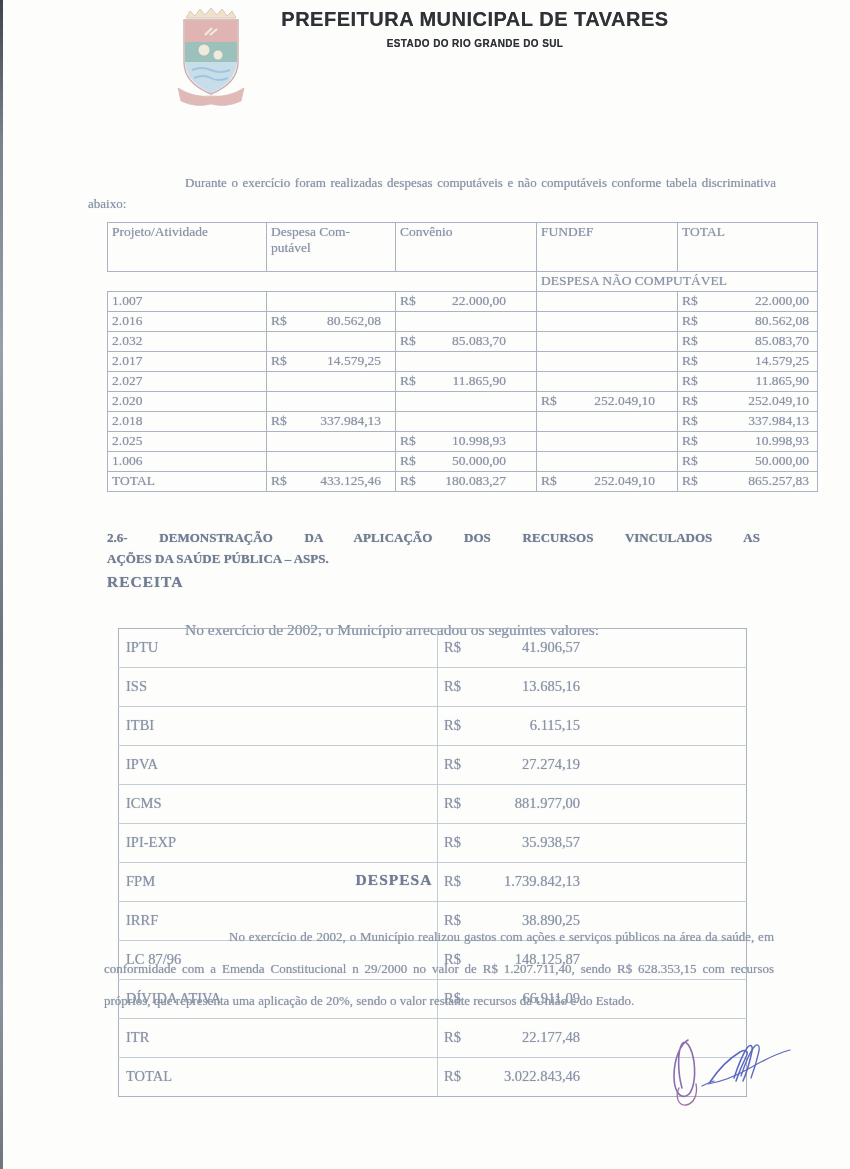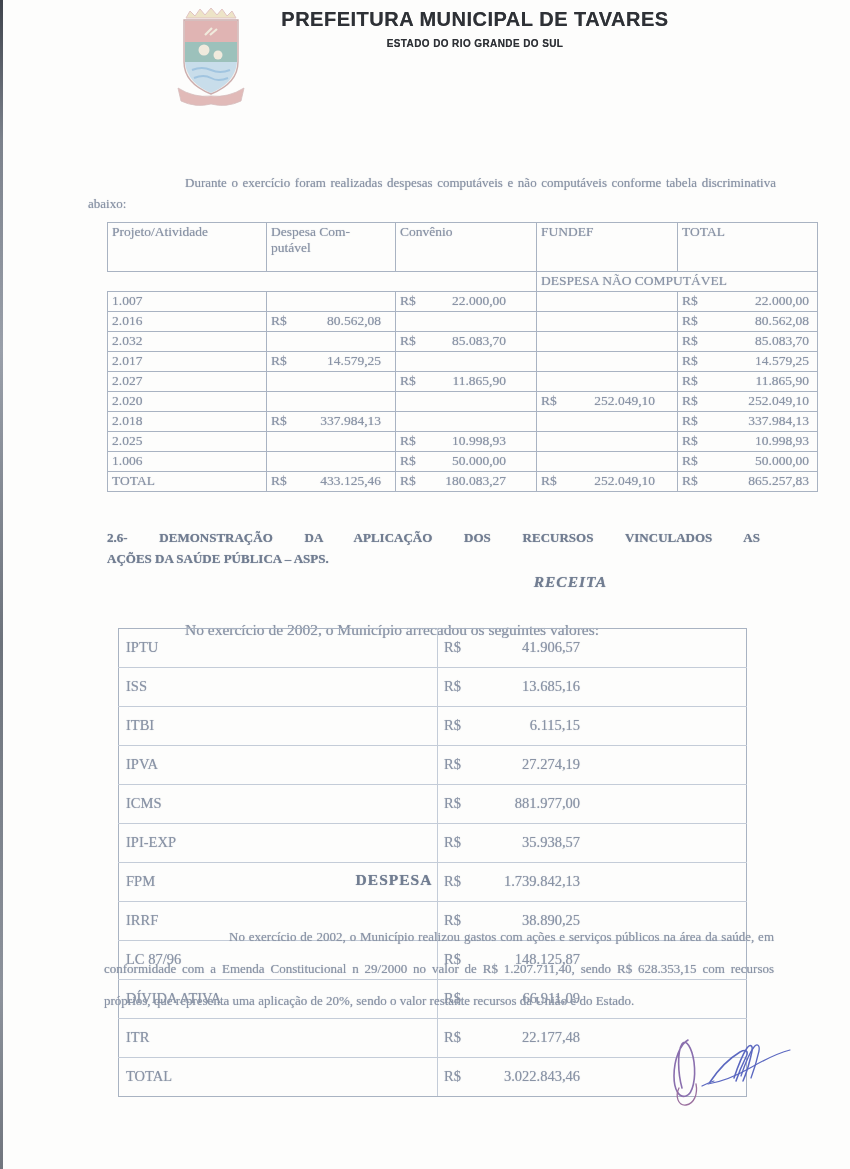--- a/index.html
+++ b/index.html
@@ -34,21 +34,21 @@
     position:absolute;left:107px;top:516px;width:653px;
     font-weight:bold;font-size:13px;line-height:21px;color:#717d91;
     text-shadow:0 0 .9px rgba(113,125,145,.8);
   }
   .title-l1{display:block;text-align:justify;text-align-last:justify;}
   .title-l2{display:block;}
   .center-label{
     position:absolute;font-weight:bold;font-size:15.5px;color:#717d91;
     text-shadow:0 0 .9px rgba(113,125,145,.8);letter-spacing:1px;
   }
-  .receita-label{left:107px;top:573px;width:500px;text-align:right;font-style:italic;}
+  .receita-label{left:107px;top:573px;width:500px;text-align:left;}
   .despesa-label{left:107px;top:871px;width:574px;text-align:center;}
   .lead-line{
     position:absolute;left:88px;top:605px;width:688px;
     font-size:15.5px;text-indent:97px;
   }
   
   table{border-collapse:collapse;table-layout:fixed;}
   td,th{
     font-weight:normal;vertical-align:top;overflow:hidden;
     color:#8a94a6;text-shadow:0 0 .9px rgba(138,148,166,.7);

